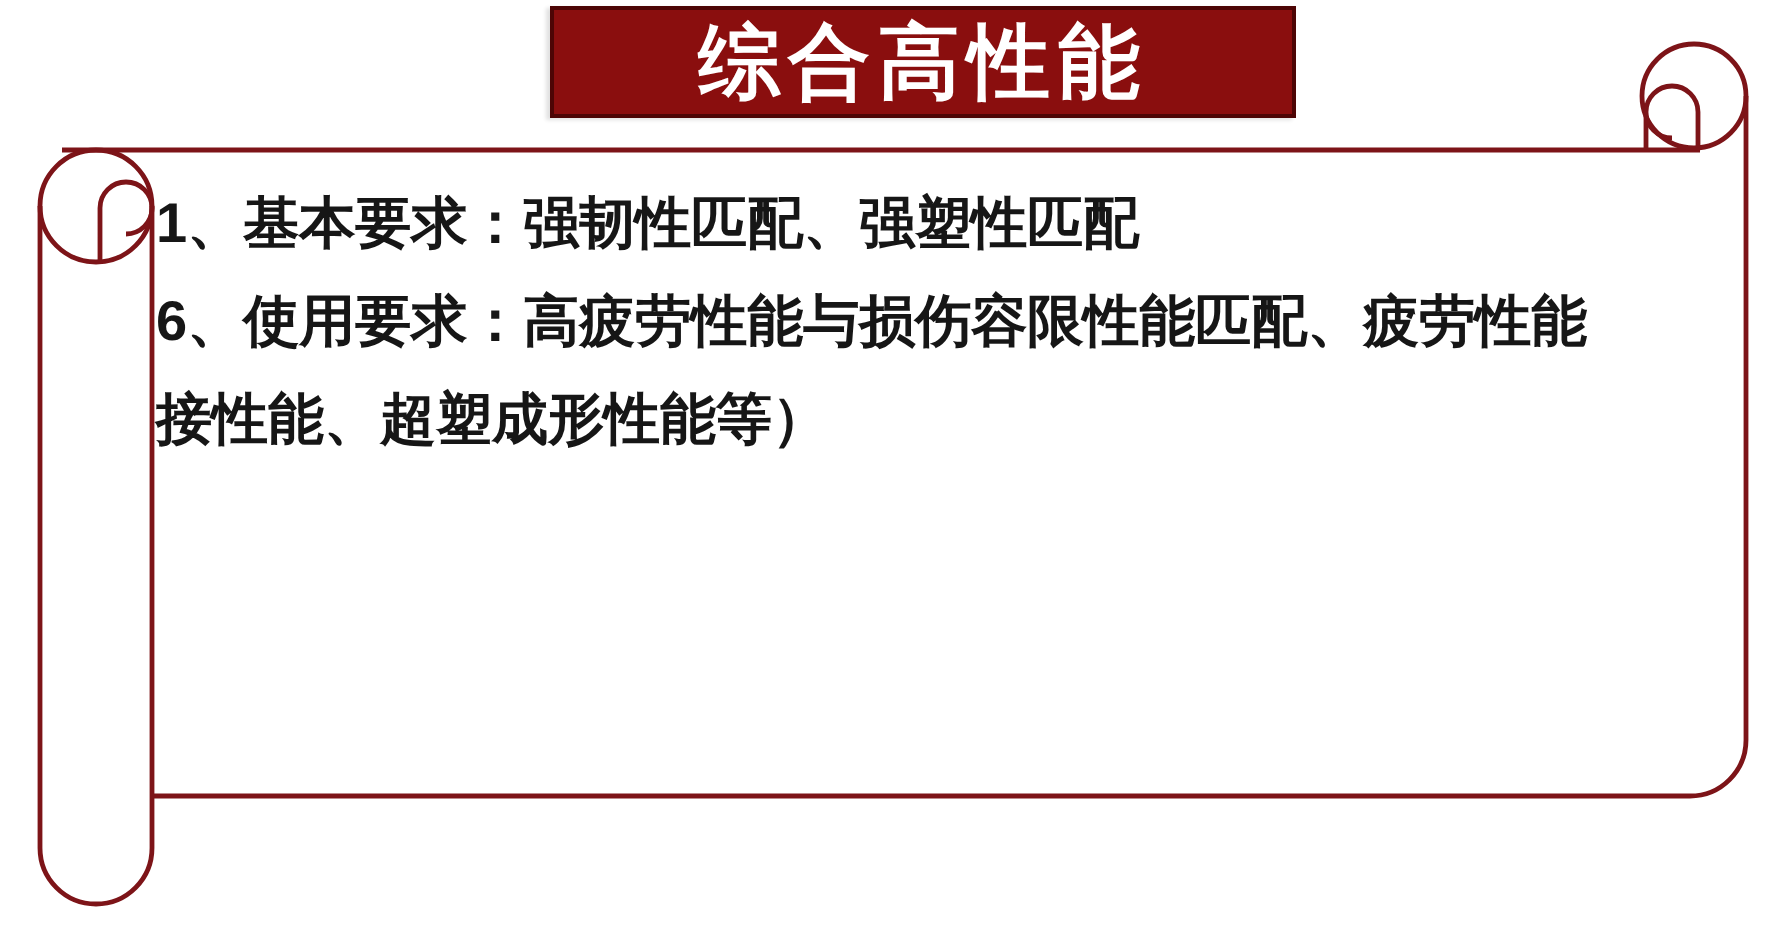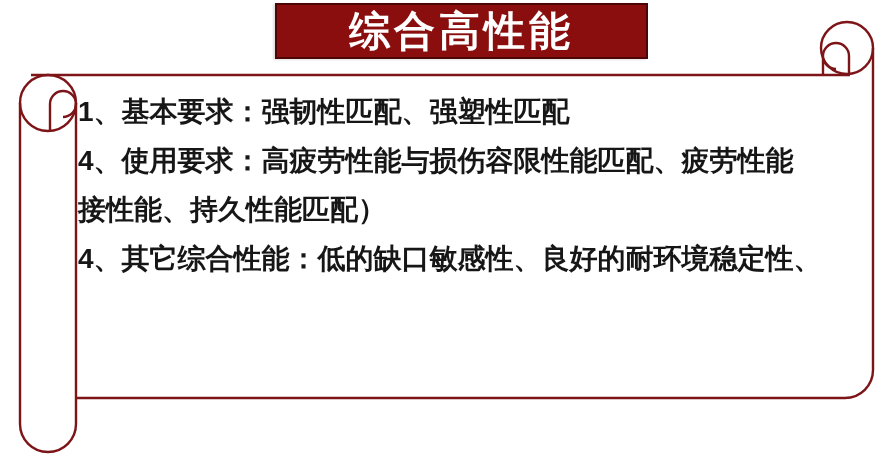--- a/index.html
+++ b/index.html
@@ -51,23 +51,22 @@
 
   <div class="banner">
     <div class="banner-title">综合高性能</div>
   </div>
 
   <div class="content">
     <div class="item">
       <div class="line">1、基本要求：强韧性匹配、强塑性匹配</div>
     </div>
     <div class="item">
-      <div class="line">4、使用要求：高疲劳性能与损伤容限性能匹配、疲劳性能</div>
+      <div class="line">6、使用要求：高疲劳性能与损伤容限性能匹配、疲劳性能</div>
     </div>
     <div class="item">
-      <div class="line">接性能、持久性能匹配）</div>
+      <div class="line">接性能、超塑成形性能等）</div>
     </div>
     <div class="item">
-      <div class="line">4、其它综合性能：低的缺口敏感性、良好的耐环境稳定性、</div>
     </div>
   </div>
 
 </div>
 
 </body></html>

